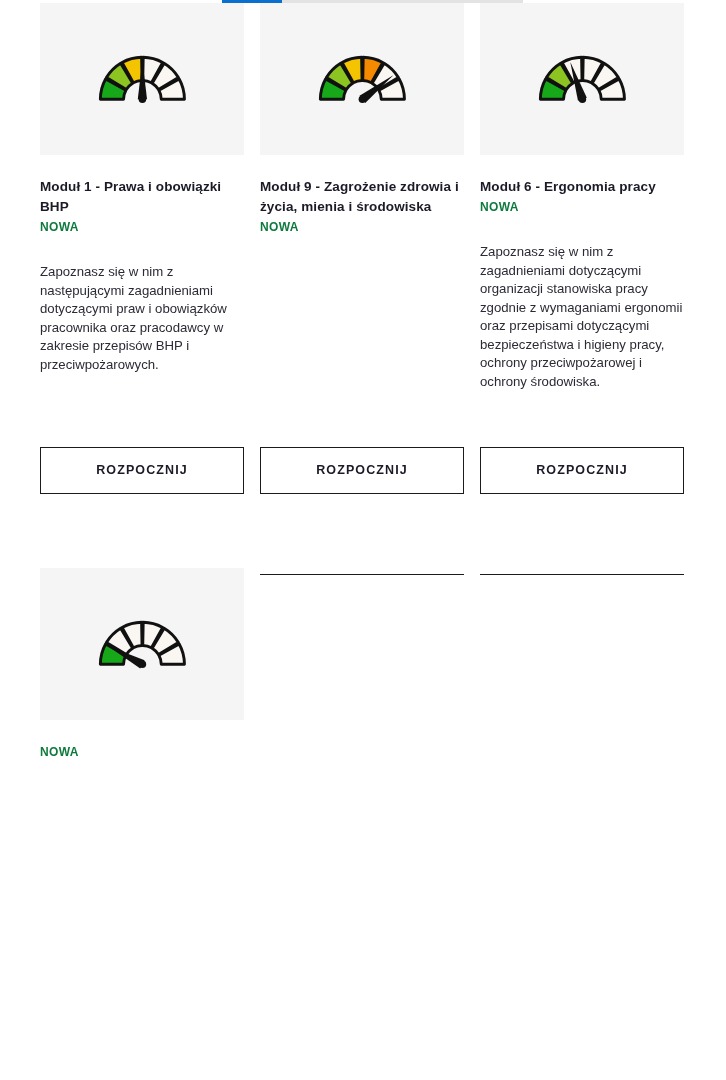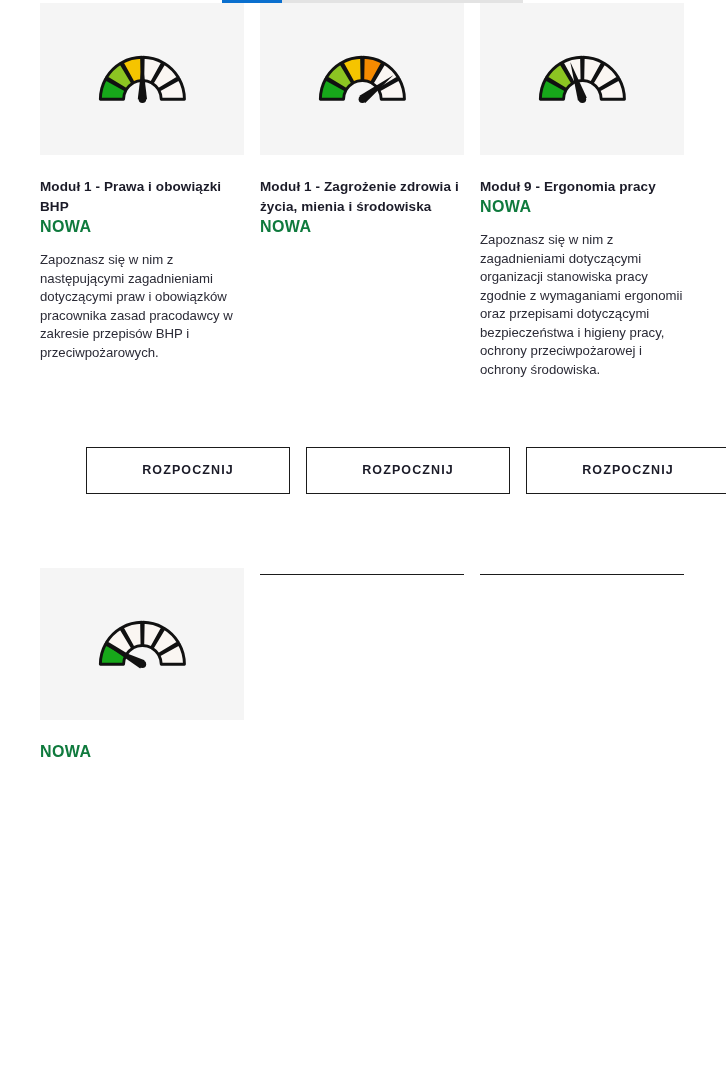--- a/index.html
+++ b/index.html
@@ -73,37 +73,37 @@
   .card-title {
     font-size: 13.5px;
     line-height: 20px;
     font-weight: bold;
     color: #1b1b28;
     letter-spacing: 0.1px;
     margin: 0;
   }
 
   .card-badge {
-    font-size: 16px;
+    font-size: 12px;
     line-height: 18px;
     font-weight: bold;
     color: #0f7a3d;
     letter-spacing: 0.4px;
     margin-top: 1px;
   }
 
   .card-desc {
-    margin-top: 15px;
+    margin-top: 27px;
     font-size: 13.2px;
     line-height: 18.5px;
     color: #2b2b36;
     font-weight: normal;
   }
 
-  .btn-wrap { margin-top: auto; margin-left: 46px; }
+  .btn-wrap { margin-top: auto; }
 
   .btn-start {
     display: block;
     width: 204px;
     height: 47px;
     background: #ffffff;
     border: 1px solid #1b1b1b;
     color: #1b1b28;
     font-family: "Liberation Sans", sans-serif;
     font-size: 12.5px;
@@ -151,21 +151,21 @@
             <path d="M 46.979466537132616 9.168254546590482 A 29 29 0 0 1 56.83174545340952 19.020533462867387 L 43.13147209980427 27.285066724733657 A 13 13 0 0 0 38.71493327526635 22.868527900195733 Z" fill="#faf6f2" stroke="#111111" stroke-width="2" stroke-linejoin="round"></path>
             <path d="M 57.38847128300052 19.98481088560493 A 29 29 0 0 1 61 34 L 45 34 A 13 13 0 0 0 43.381038851000234 27.717329017684968 Z" fill="#faf6f2" stroke="#111111" stroke-width="2" stroke-linejoin="round"></path>
             <path d="M 32 7 L 28.8 34 L 35.2 34 Z" fill="#111111"></path>
             <circle cx="32" cy="34" r="2.6" fill="#111111"></circle>
           </svg>
         </span>
     </div>
     <div class="card-body">
       <div class="card-title">Moduł 1 - Prawa i obowiązki BHP</div>
       <div class="card-badge">NOWA</div>
-      <div class="card-desc">Zapoznasz się w nim z następującymi zagadnieniami dotyczącymi praw i obowiązków pracownika zasad pracodawcy w zakresie przepisów BHP i przeciwpożarowych.</div>
+      <div class="card-desc">Zapoznasz się w nim z następującymi zagadnieniami dotyczącymi praw i obowiązków pracownika oraz pracodawcy w zakresie przepisów BHP i przeciwpożarowych.</div>
     </div>
     <div class="btn-wrap">
       <button class="btn-start">ROZPOCZNIJ</button>
     </div>
     <div class="card-divider"></div>
   </div>
 
   <div class="card">
     <div class="card-media">
       <span class="gauge-holder">
@@ -175,21 +175,21 @@
             <path d="M 17.98481088560493 8.61152871699948 A 29 29 0 0 1 31.443274170409005 5.005344348472317 L 31.750433248804036 21.002395742418624 A 13 13 0 0 0 25.717329017684968 22.618961148999766 Z" fill="#f5c400" stroke="#111111" stroke-width="2" stroke-linejoin="round"></path>
             <path d="M 32.556725829591 5.005344348472317 A 29 29 0 0 1 46.01518911439507 8.611528716999484 L 38.28267098231503 22.61896114899977 A 13 13 0 0 0 32.249566751195964 21.002395742418624 Z" fill="#f58a00" stroke="#111111" stroke-width="2" stroke-linejoin="round"></path>
             <path d="M 46.979466537132616 9.168254546590482 A 29 29 0 0 1 56.83174545340952 19.020533462867387 L 43.13147209980427 27.285066724733657 A 13 13 0 0 0 38.71493327526635 22.868527900195733 Z" fill="#faf6f2" stroke="#111111" stroke-width="2" stroke-linejoin="round"></path>
             <path d="M 57.38847128300052 19.98481088560493 A 29 29 0 0 1 61 34 L 45 34 A 13 13 0 0 0 43.381038851000234 27.717329017684968 Z" fill="#faf6f2" stroke="#111111" stroke-width="2" stroke-linejoin="round"></path>
             <path d="M 53.27629034738149 17.37714016620723 L 30.029883278957893 31.478365588458487 L 33.9701167210421 36.52163441154151 Z" fill="#111111"></path>
             <circle cx="32" cy="34" r="2.6" fill="#111111"></circle>
           </svg>
         </span>
     </div>
     <div class="card-body">
-      <div class="card-title">Moduł 1 - Zagrożenie zdrowia i życia, mienia i środowiska</div>
+      <div class="card-title">Moduł 9 - Zagrożenie zdrowia i życia, mienia i środowiska</div>
       <div class="card-badge">NOWA</div>
     </div>
     <div class="btn-wrap">
       <button class="btn-start">ROZPOCZNIJ</button>
     </div>
     <div class="card-divider"></div>
   </div>
 
   <div class="card">
     <div class="card-media">
@@ -200,21 +200,21 @@
             <path d="M 17.98481088560493 8.61152871699948 A 29 29 0 0 1 31.443274170409005 5.005344348472317 L 31.750433248804036 21.002395742418624 A 13 13 0 0 0 25.717329017684968 22.618961148999766 Z" fill="#faf6f2" stroke="#111111" stroke-width="2" stroke-linejoin="round"></path>
             <path d="M 32.556725829591 5.005344348472317 A 29 29 0 0 1 46.01518911439507 8.611528716999484 L 38.28267098231503 22.61896114899977 A 13 13 0 0 0 32.249566751195964 21.002395742418624 Z" fill="#faf6f2" stroke="#111111" stroke-width="2" stroke-linejoin="round"></path>
             <path d="M 46.979466537132616 9.168254546590482 A 29 29 0 0 1 56.83174545340952 19.020533462867387 L 43.13147209980427 27.285066724733657 A 13 13 0 0 0 38.71493327526635 22.868527900195733 Z" fill="#faf6f2" stroke="#111111" stroke-width="2" stroke-linejoin="round"></path>
             <path d="M 57.38847128300052 19.98481088560493 A 29 29 0 0 1 61 34 L 45 34 A 13 13 0 0 0 43.381038851000234 27.717329017684968 Z" fill="#faf6f2" stroke="#111111" stroke-width="2" stroke-linejoin="round"></path>
             <path d="M 23.65654115187642 8.321474060030852 L 28.95661914785551 34.988854381999836 L 35.043380852144494 33.01114561800017 Z" fill="#111111"></path>
             <circle cx="32" cy="34" r="2.6" fill="#111111"></circle>
           </svg>
         </span>
     </div>
     <div class="card-body">
-      <div class="card-title">Moduł 9 - Ergonomia pracy</div>
+      <div class="card-title">Moduł 6 - Ergonomia pracy</div>
       <div class="card-badge">NOWA</div>
       <div class="card-desc">Zapoznasz się w nim z zagadnieniami dotyczącymi organizacji stanowiska pracy zgodnie z wymaganiami ergonomii oraz przepisami dotyczącymi bezpieczeństwa i higieny pracy, ochrony przeciwpożarowej i ochrony środowiska.</div>
     </div>
     <div class="btn-wrap">
       <button class="btn-start">ROZPOCZNIJ</button>
     </div>
     <div class="card-divider"></div>
   </div>
 
 </div>

